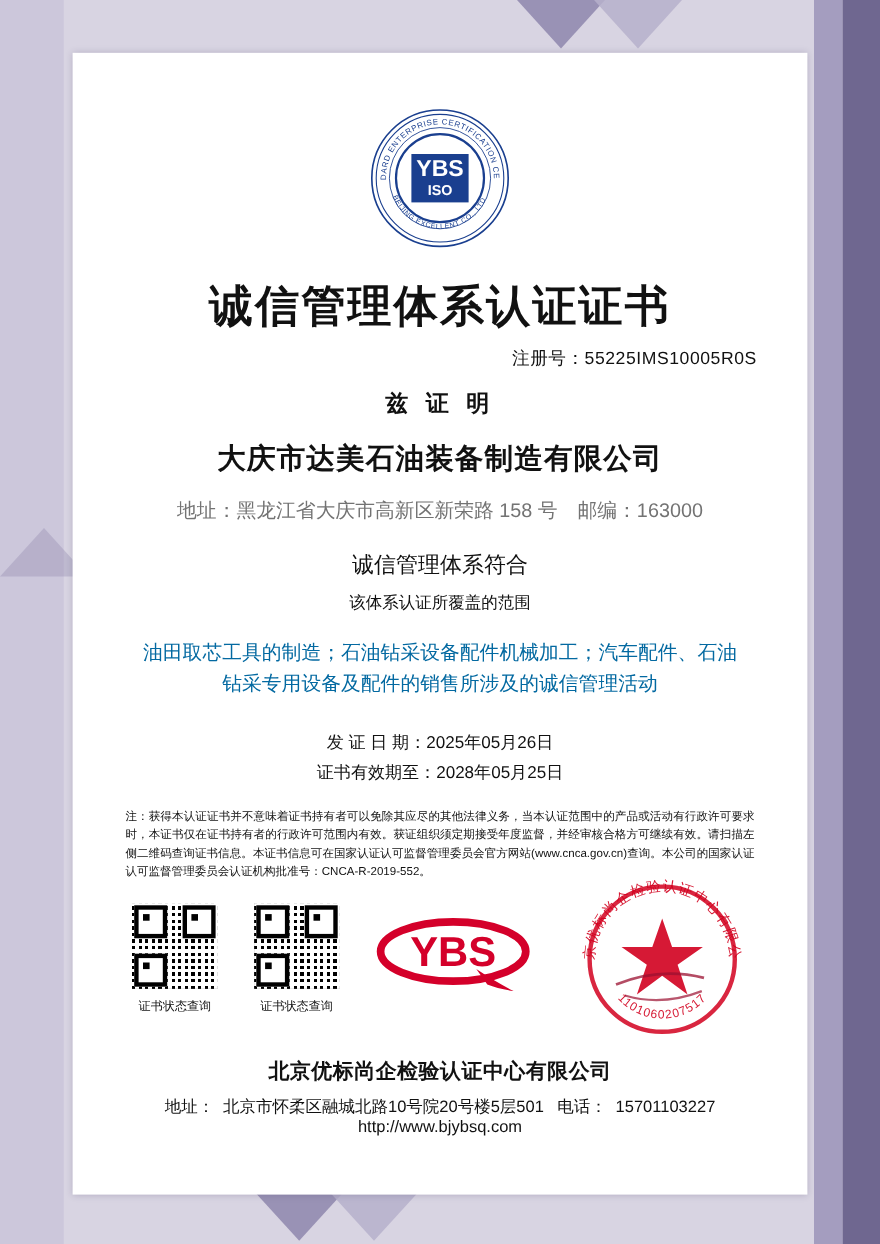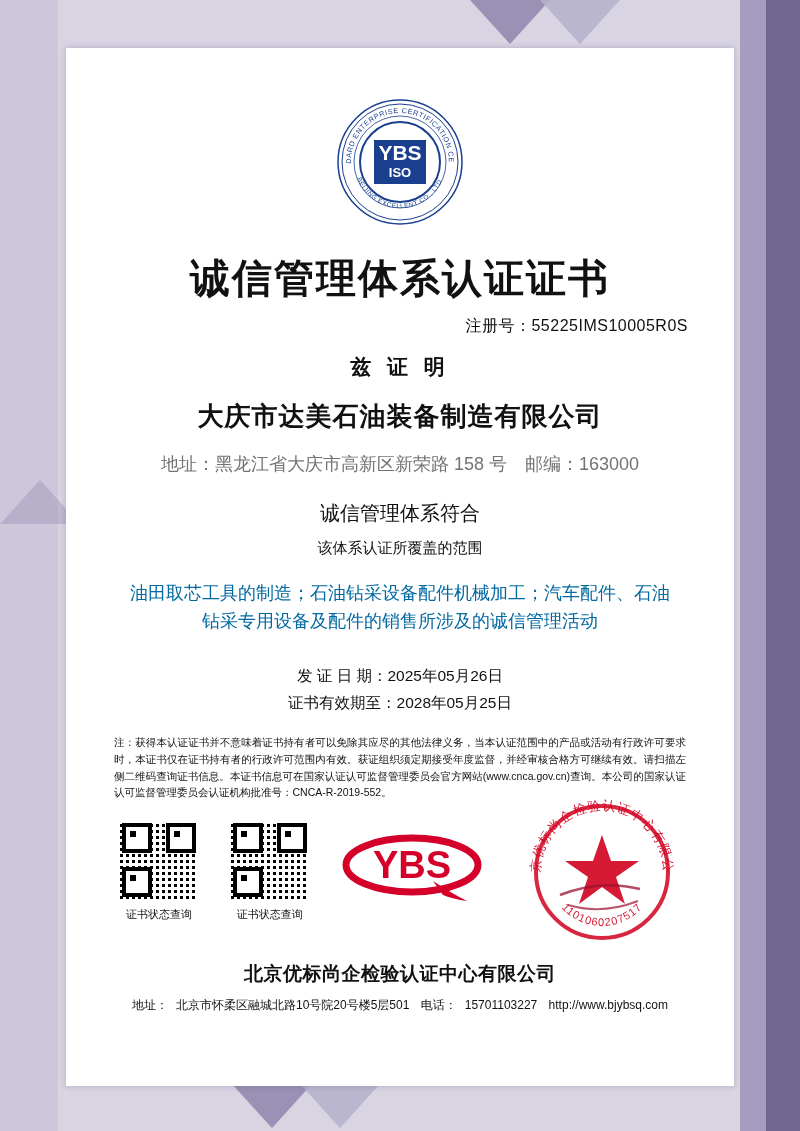--- a/index.html
+++ b/index.html
@@ -227,21 +227,21 @@
   }
   .footer-org {
     margin-top: 4px;
     font-size: 19px;
     font-weight: bold;
     color: #111;
     letter-spacing: 0.5px;
   }
   .footer-contact {
     margin-top: 10px;
-    font-size: 12px;
+    font-size: 15px;
     color: #111;
   }
   .footer-contact span { margin: 0 4px; }
 </style>
 </head>
 <body>
 
 <div class="page">
 
   <div class="bg-deco">

